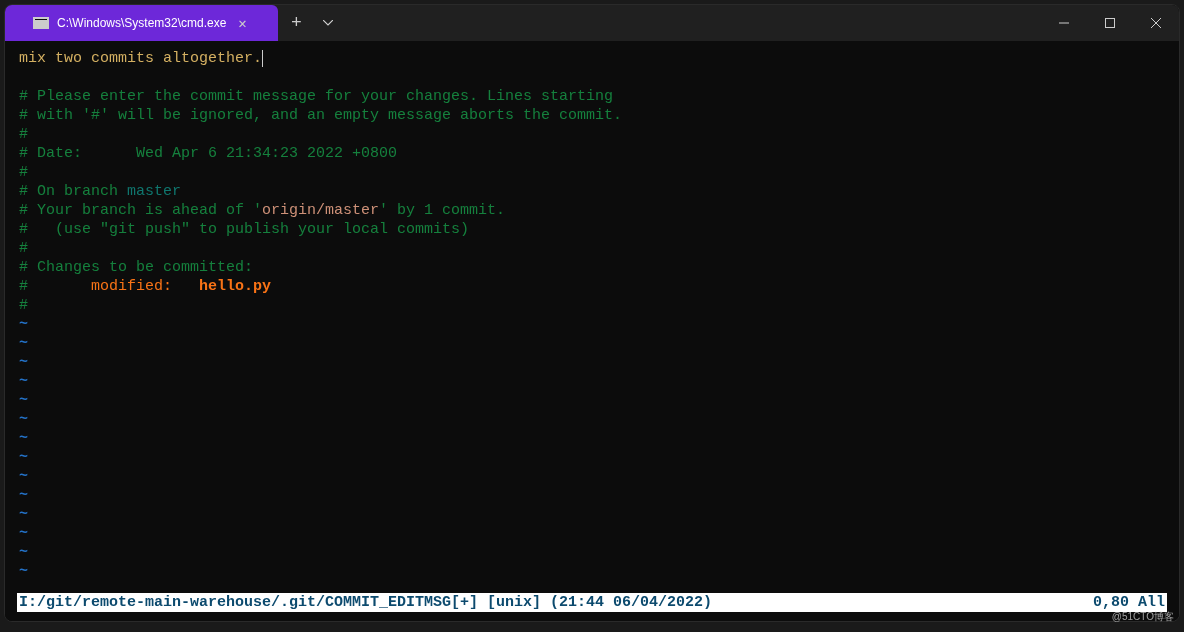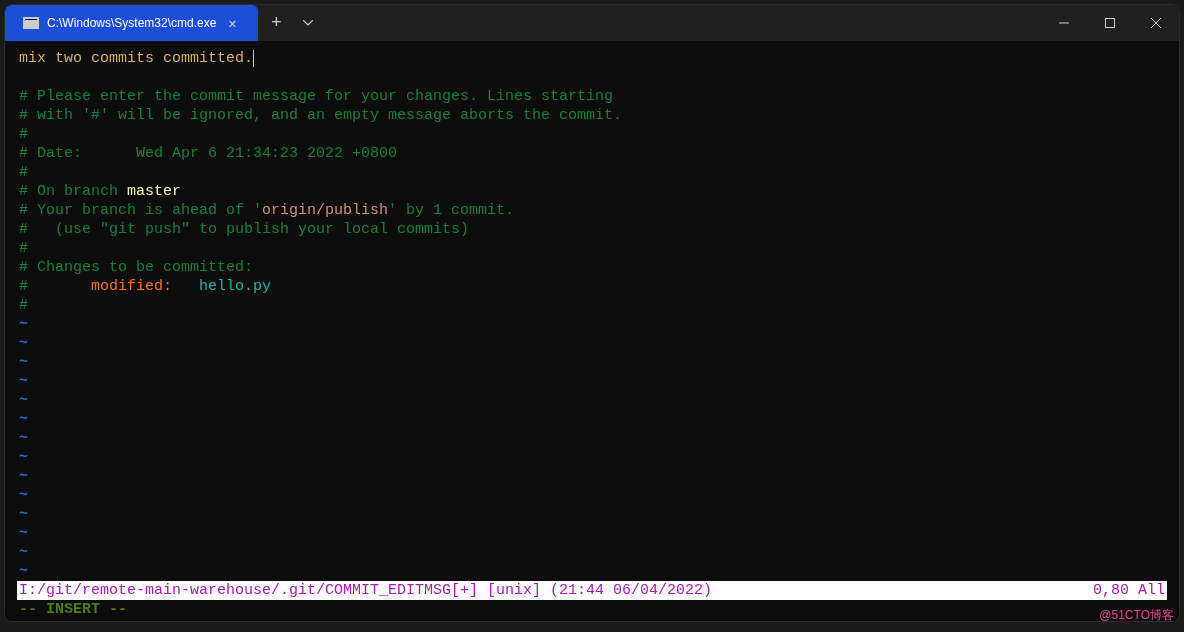--- a/index.html
+++ b/index.html
@@ -33,25 +33,25 @@
       display: flex;
       align-items: center;
       justify-content: space-between;
     }
     .tab-area {
       display: flex;
       align-items: center;
       height: 100%;
     }
     .tab {
-      background: #1d4ed8;
-      height: 100%;
-      display: flex;
-      align-items: center;
-      padding: 0 18px;
+      background: #6d28d9;
+      height: 100%;
+      display: flex;
+      align-items: center;
+      padding: 0 28px;
       gap: 8px;
       border-top-right-radius: 6px;
       min-width: 220px;
     }
     .tab-icon {
       width: 16px;
       height: 12px;
       background: #cccccc;
       display: inline-block;
       position: relative;
@@ -133,55 +133,57 @@
       width: 1px;
       height: 17px;
       background: #cccccc;
       vertical-align: text-bottom;
       margin-left: 0;
     }
     .comment {
       color: #15803d;
     }
     .branch {
-      color: #fef9c3;
+      color: #0f766e;
     }
     .quoted {
       color: #ce9178;
     }
     .modified {
       color: #f97316;
     }
     .filename {
-      color: #14b8a6;
+      color: #f97316;
+      font-weight: bold;
     }
     .tilde {
       color: #2472c8;
       font-weight: bold;
     }
     .status-line {
       background: #ffffff;
-      color: #a21caf;
+      color: #0c4a6e;
       padding: 0 2px;
       display: flex;
       justify-content: space-between;
       line-height: 19px;
-      margin: 0 -2px;
+      margin: 12px -2px;
+      font-weight: bold;
     }
     .mode-line {
       color: #4d7c0f;
       line-height: 19px;
       font-weight: bold;
     }
     .watermark {
       position: absolute;
       bottom: 8px;
       right: 10px;
-      color: #ec4899;
-      font-size: 12px;
+      color: #a3a3a3;
+      font-size: 10px;
       font-family: 'Segoe UI', sans-serif;
     }
     .scrollbar-track {
       position: absolute;
       right: 6px;
       top: 40px;
       bottom: 14px;
       width: 8px;
     }
   </style>
@@ -217,29 +219,29 @@
       <div class="win-btn">
         <svg viewBox="0 0 10 10">
             <line x1="0" y1="0" x2="10" y2="10" stroke="#cccccc" stroke-width="1"></line>
             <line x1="10" y1="0" x2="0" y2="10" stroke="#cccccc" stroke-width="1"></line>
           </svg>
       </div>
     </div>
   </div>
 
   <div class="terminal">
-    <div class="terminal-content"><span class="commit-msg">mix two commits committed.</span><span class="cursor"></span>
+    <div class="terminal-content"><span class="commit-msg">mix two commits altogether.</span><span class="cursor"></span>
 
 <span class="comment"># Please enter the commit message for your changes. Lines starting</span>
 <span class="comment"># with '#' will be ignored, and an empty message aborts the commit.</span>
 <span class="comment">#</span>
 <span class="comment"># Date:      Wed Apr 6 21:34:23 2022 +0800</span>
 <span class="comment">#</span>
 <span class="comment"># On branch </span><span class="branch">master</span>
-<span class="comment"># Your branch is ahead of '</span><span class="quoted">origin/publish</span><span class="comment">' by 1 commit.</span>
+<span class="comment"># Your branch is ahead of '</span><span class="quoted">origin/master</span><span class="comment">' by 1 commit.</span>
 <span class="comment">#   (use "git push" to publish your local commits)</span>
 <span class="comment">#</span>
 <span class="comment"># Changes to be committed:</span>
 <span class="comment">#       </span><span class="modified">modified:   </span><span class="filename">hello.py</span>
 <span class="comment">#</span>
 <span class="tilde">~</span>
 <span class="tilde">~</span>
 <span class="tilde">~</span>
 <span class="tilde">~</span>
 <span class="tilde">~</span>

